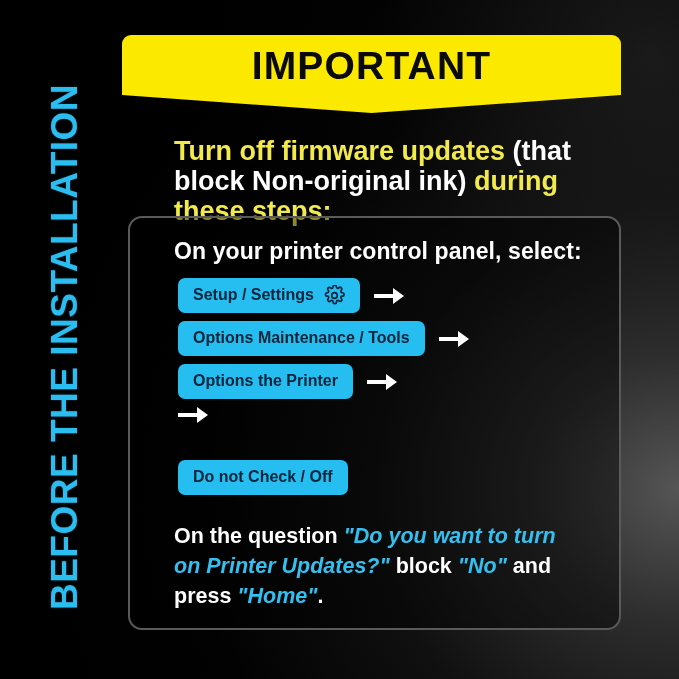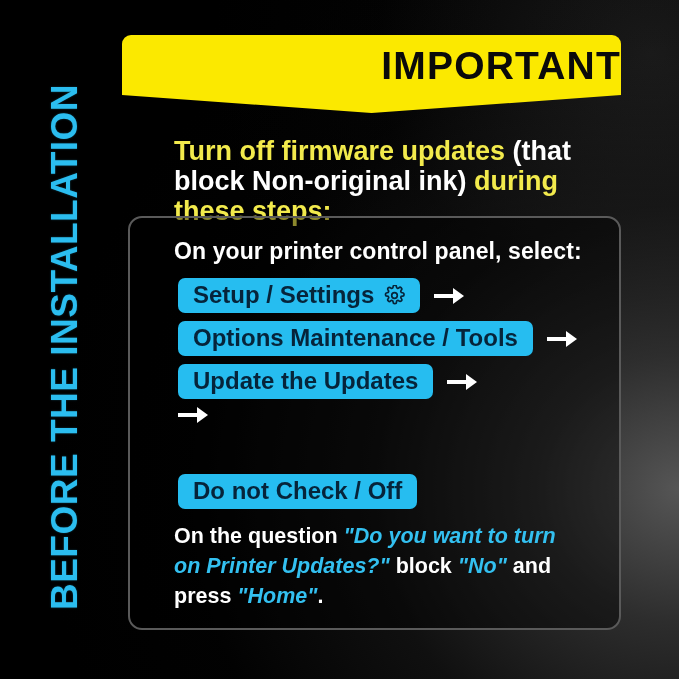--- a/index.html
+++ b/index.html
@@ -53,21 +53,21 @@
     background: #fbe900;
     border-radius: 9px 9px 3px 3px;
     -webkit-clip-path: polygon(0 0, 100% 0, 100% 77%, 50% 100%, 0 77%);
     clip-path: polygon(0 0, 100% 0, 100% 77%, 50% 100%, 0 77%);
   }
   #ribbon .label {
     position: absolute;
     left: 0;
     right: 0;
     top: 9px;
-    text-align: right;
+    text-align: center;
     color: #0a0a0a;
     font-size: 39px;
     font-weight: bold;
     letter-spacing: 1.2px;
   }
 
   
   #headline {
     position: absolute;
     left: 174px;
@@ -110,21 +110,21 @@
     display: flex;
     align-items: center;
     gap: 14px;
   }
   .chip {
     display: inline-flex;
     align-items: center;
     gap: 10px;
     background: #26bdf0;
     color: #06243a;
-    font-size: 24px;
+    font-size: 16px;
     font-weight: bold;
     border-radius: 7px;
     padding: 5px 15px 6px 15px;
     line-height: 24px;
     white-space: nowrap;
   }
   .arrow {
     display: inline-block;
     width: 30px;
     height: 16px;
@@ -150,21 +150,21 @@
     border-top: 8px solid transparent;
     border-bottom: 8px solid transparent;
     border-left: 11px solid #ffffff;
   }
   .gear { display: inline-flex; align-items: center; }
 
   #row-0 { top: 278px; }
   #row-1 { top: 321px; }
   #row-2 { top: 364px; }
   #row-3 { top: 407px; }
-  #row-4 { top: 474px; text-align: right; }
+  #row-4 { top: 460px; text-align: right; }
 
   
   #closing {
     position: absolute;
     left: 174px;
     top: 521px;
     width: 406px;
     font-size: 21.5px;
     font-weight: bold;
     line-height: 30px;
@@ -210,21 +210,21 @@
 
   <div class="step-row" id="row-1">
     <span class="chip">
       <span>Options Maintenance / Tools</span>
     </span>
     <span class="arrow"></span>
   </div>
 
   <div class="step-row" id="row-2">
     <span class="chip">
-      <span>Update the Updates</span>
+      <span>Options the Printer</span>
     </span>
     <span class="arrow"></span>
   </div>
 
   <div class="step-row" id="row-3">
     <span class="arrow"></span>
   </div>
 
   <div class="step-row" id="row-4">
     <span class="chip">

